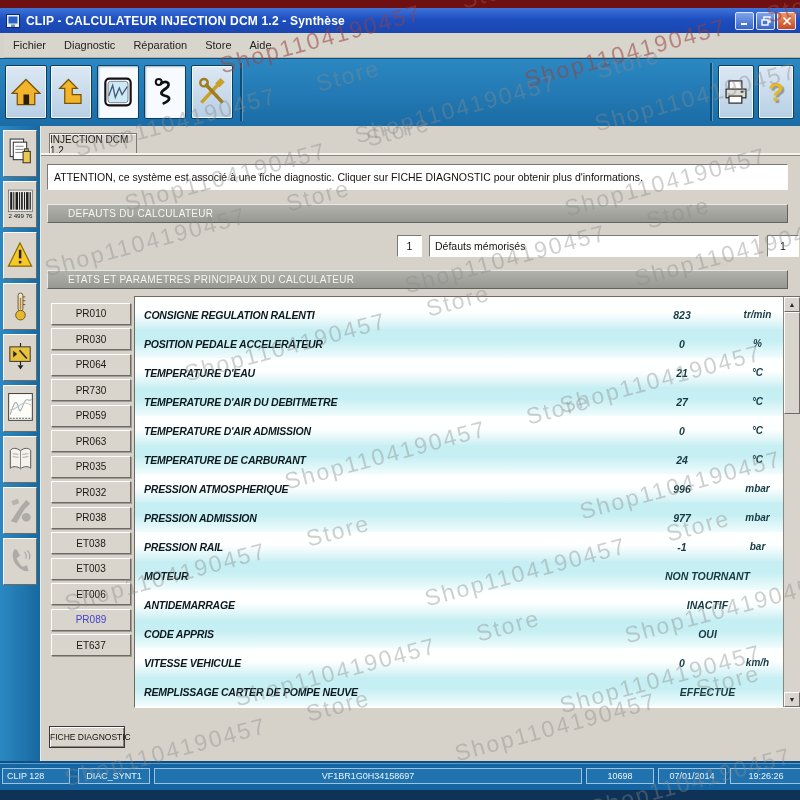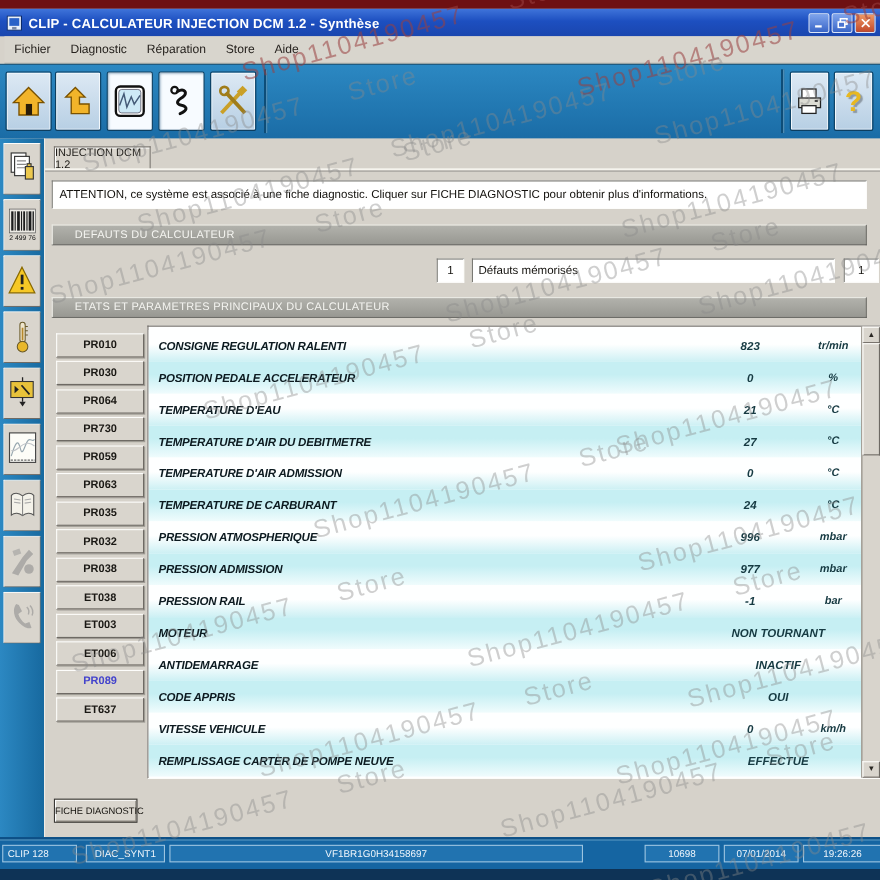--- a/index.html
+++ b/index.html
@@ -71,21 +71,21 @@
   .cnt{position:absolute;top:109px;height:22px;background:#fff;
     border:1px solid;border-color:#7a7a74 #fdfdfb #fdfdfb #7a7a74;
     font-size:10.5px;color:#14120e;display:flex;align-items:center;justify-content:center;box-sizing:border-box;}
   .cnt.v1{left:356px;width:25px;}
   .cnt.v2{left:726px;width:32px;}
 
   
   .codes{position:absolute;left:10px;top:170px;width:80px;padding-top:3px;}
   .code-btn{display:block;width:80px;height:22px;margin:3.5px 0;background:#d9d5cd;
     border:1px solid;border-color:#fdfdfb #6e6a64 #6e6a64 #fdfdfb;box-shadow:1px 1px 0 rgba(60,58,52,.35);
-    font-family:"Liberation Sans",sans-serif;font-size:10px;font-weight:700;color:#1a1814;text-align:center;padding:0;}
+    font-family:"Liberation Sans",sans-serif;font-size:10px;font-weight:400;color:#1a1814;text-align:center;padding:0;}
   .code-btn.hl{color:#4343cc;}
 
   .table{position:absolute;left:93px;top:170px;width:667px;height:412px;background:#fff;
     border:1px solid;border-color:#6e6a64 #fdfdfb #fdfdfb #6e6a64;box-sizing:border-box;}
   .rows{position:absolute;left:0;top:0;right:17px;bottom:0;padding-top:3px;overflow:hidden;}
   .param-row{height:29px;display:flex;align-items:center;box-sizing:border-box;font-style:italic;}
   .param-row.base{background:linear-gradient(#feffff 45%,#cdf0f4);}
   .param-row.alt{background:linear-gradient(#c6eff3 40%,#f0fcfd);}
   .r-label{flex:0 1 auto;padding-left:9px;font-size:10.5px;font-weight:bold;color:#0c1a20;letter-spacing:-.2px;white-space:nowrap;}
   .r-value{margin-left:auto;width:100px;text-align:center;font-size:10.5px;font-weight:bold;color:#163a42;white-space:nowrap;}
@@ -107,21 +107,21 @@
     border:1px solid #3a3834;box-shadow:inset 1px 1px 0 #fff, inset -1px -1px 0 #8a867e;
     font-family:"Liberation Sans",sans-serif;font-size:8.5px;color:#14120e;text-align:center;padding:0;white-space:nowrap;}
 
   
   .statusbar{position:absolute;left:0;right:0;bottom:10px;height:27px;background:#1565a2;
     border-top:2px solid #0d4f86;box-shadow:inset 0 1px 0 #5f9cc4;}
   .st-cell{position:absolute;top:5px;height:16px;background:#2173b0;border:1px solid #9cc4e0;
     color:#eef5fb;font-size:9px;display:flex;align-items:center;justify-content:center;box-sizing:border-box;white-space:nowrap;overflow:hidden;}
   .st-c0{left:2px;width:68px;justify-content:flex-start;padding-left:4px;}
   .st-c1{left:78px;width:72px;}
-  .st-c2{left:154px;width:376px;}
+  .st-c2{left:154px;width:428px;}
   .st-c3{left:586px;width:68px;}
   .st-c4{left:658px;width:68px;}
   .st-c5{left:730px;width:72px;}
 
   
   .wm{position:absolute;font-size:23px;color:#8a8a8a;opacity:.40;transform:rotate(-15deg);
     white-space:pre;letter-spacing:2px;pointer-events:none;z-index:50;}
   .wm.red{color:#9a4040;opacity:.55;}
 
   .hlp{font-size:26px;font-weight:bold;color:#e8b820;text-shadow:2px 2px 1px #8d99a4;line-height:1;}

